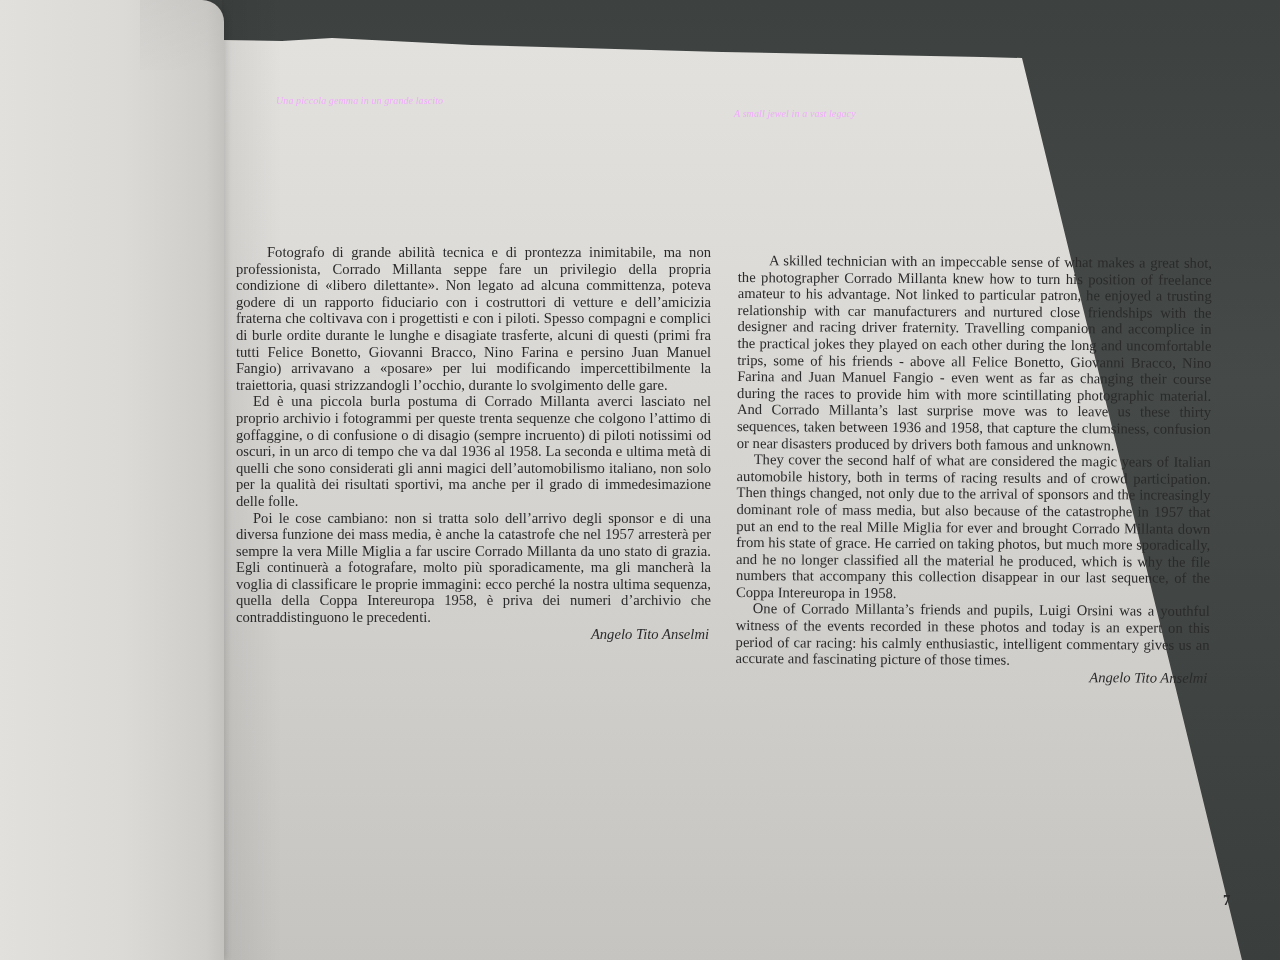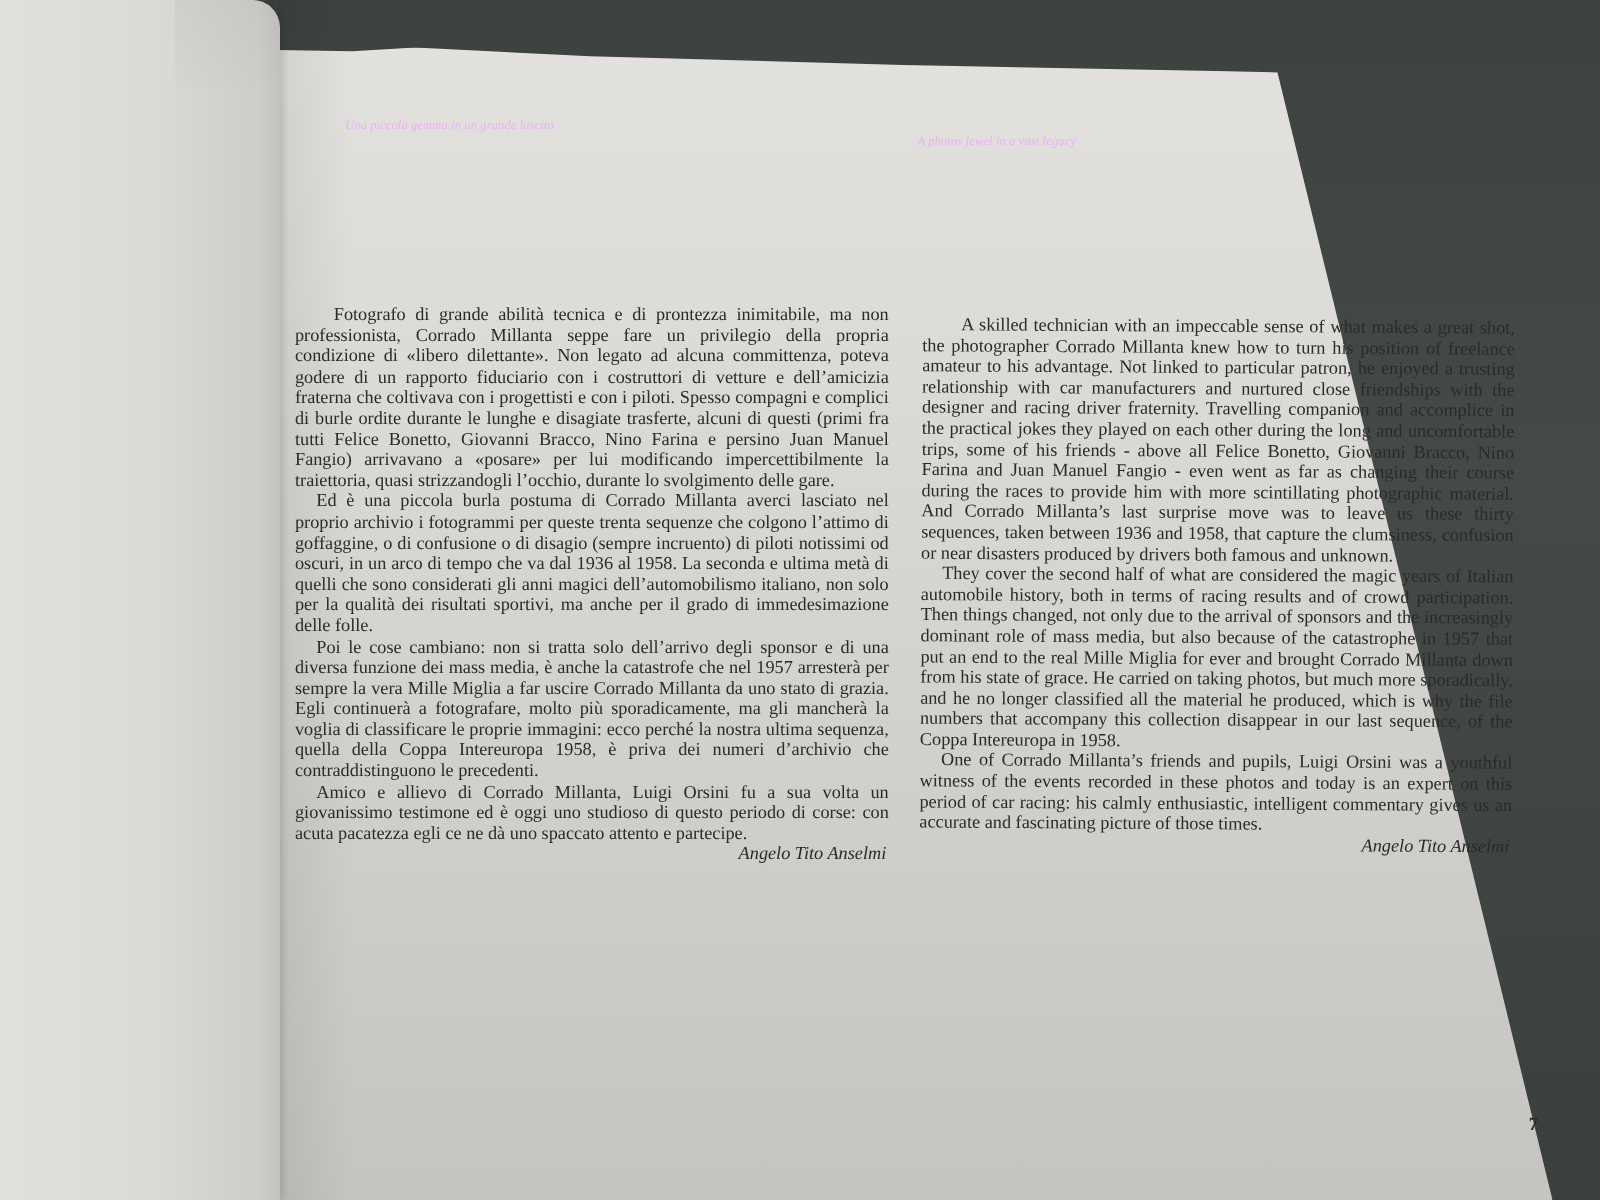--- a/index.html
+++ b/index.html
@@ -109,27 +109,26 @@
 <div class="backdrop"></div>
 
 <div class="page-right"></div>
 <div class="page-right-shade"></div>
 
 <div class="page-left">
   <div class="page-left-fold"></div>
 </div>
 
 <div class="running-head it">Una piccola gemma in un grande lascito</div>
-<div class="running-head en">A photos jewel in a vast legacy</div>
+<div class="running-head en">A small jewel in a vast legacy</div>
 
 <div class="column it">
   <p>Fotografo di grande abilità tecnica e di prontezza inimitabile, ma non professionista, Corrado Millanta seppe fare un privilegio della propria condizione di «libero dilettante». Non legato ad alcuna committenza, poteva godere di un rapporto fiduciario con i costruttori di vetture e dell’amicizia fraterna che coltivava con i progettisti e con i piloti. Spesso compagni e complici di bur­le ordite durante le lunghe e disagiate trasferte, alcuni di questi (primi fra tutti Felice Bonetto, Giovanni Bracco, Nino Farina e persino Juan Manuel Fangio) arrivavano a «posare» per lui modi­ficando impercettibilmente la traiettoria, quasi strizzandogli l’oc­chio, durante lo svolgimento delle gare.</p>
   <p>Ed è una piccola burla postuma di Corrado Millanta averci lasciato nel proprio archivio i fotogrammi per queste trenta sequenze che colgono l’attimo di goffaggine, o di confusione o di disagio (sempre incruento) di piloti notissimi od oscuri, in un ar­co di tempo che va dal 1936 al 1958. La seconda e ultima metà di quelli che sono considerati gli anni magici dell’automobilismo italiano, non solo per la qualità dei risultati sportivi, ma anche per il grado di immedesimazione delle folle.</p>
   <p>Poi le cose cambiano: non si tratta solo dell’arrivo degli spon­sor e di una diversa funzione dei mass media, è anche la catastro­fe che nel 1957 arresterà per sempre la vera Mille Miglia a far u­scire Corrado Millanta da uno stato di grazia. Egli continuerà a fotografare, molto più sporadicamente, ma gli mancherà la voglia di classificare le proprie immagini: ecco perché la nostra ultima sequenza, quella della Coppa Intereuropa 1958, è priva dei nu­meri d’archivio che contraddistinguono le precedenti.</p>
-  <p>Amico e allievo di Corrado Millanta, Luigi Orsini fu a sua volta un giovanissimo testimone ed è oggi uno studioso di questo pe­riodo di corse: con acuta pacatezza egli ce ne dà uno spaccato at­tento e partecipe.</p>
   <p class="signature">Angelo Tito Anselmi</p>
 </div>
 
 <div class="column en">
   <p>A skilled technician with an impeccable sense of what makes a great shot, the photographer Corrado Millanta knew how to turn his position of freelance amateur to his advantage. Not linked to particular patron, he enjoyed a trusting relationship with car manufacturers and nurtured close friendships with the designer and racing driver fraternity. Travelling companion and accom­plice in the practical jokes they played on each other during the long and uncomfortable trips, some of his friends - above all Felice Bonetto, Giovanni Bracco, Nino Farina and Juan Manuel Fangio - even went as far as changing their course during the races to provide him with more scintillating photographic mater­ial. And Corrado Millanta’s last surprise move was to leave us these thirty sequences, taken between 1936 and 1958, that cap­ture the clumsiness, confusion or near disasters produced by dri­vers both famous and unknown.</p>
   <p>They cover the second half of what are considered the magic years of Italian automobile history, both in terms of racing results and of crowd participation. Then things changed, not only due to the arrival of sponsors and the increasingly dominant role of mass media, but also because of the catastrophe in 1957 that put an end to the real Mille Miglia for ever and brought Corrado Millanta down from his state of grace. He carried on taking pho­tos, but much more sporadically, and he no longer classified all the material he produced, which is why the file numbers that accompany this collection disappear in our last sequence, of the Coppa Intereuropa in 1958.</p>
   <p>One of Corrado Millanta’s friends and pupils, Luigi Orsini was a youthful witness of the events recorded in these photos and today is an expert on this period of car racing: his calmly enthusi­astic, intelligent commentary gives us an accurate and fascinating picture of those times.</p>
   <p class="signature">Angelo Tito Anselmi</p>
 </div>
 

